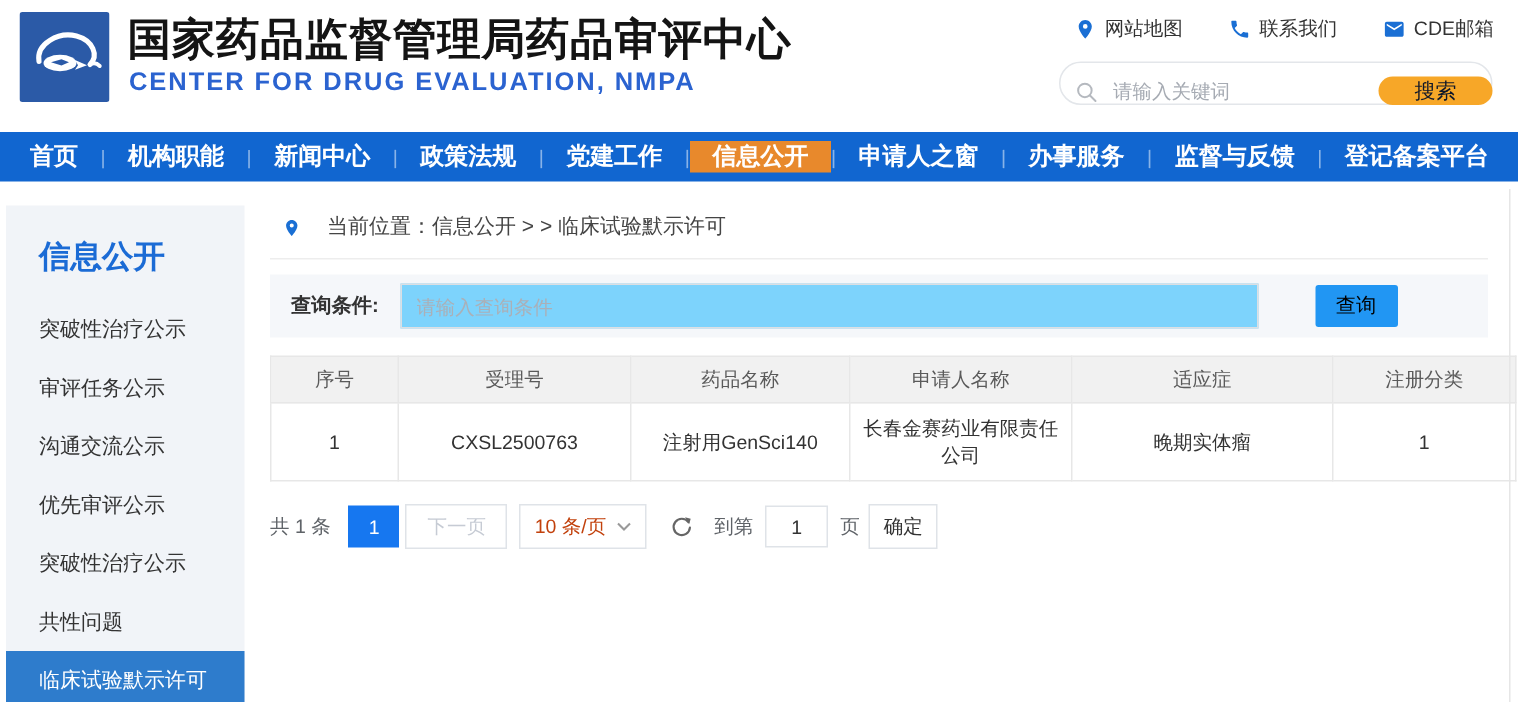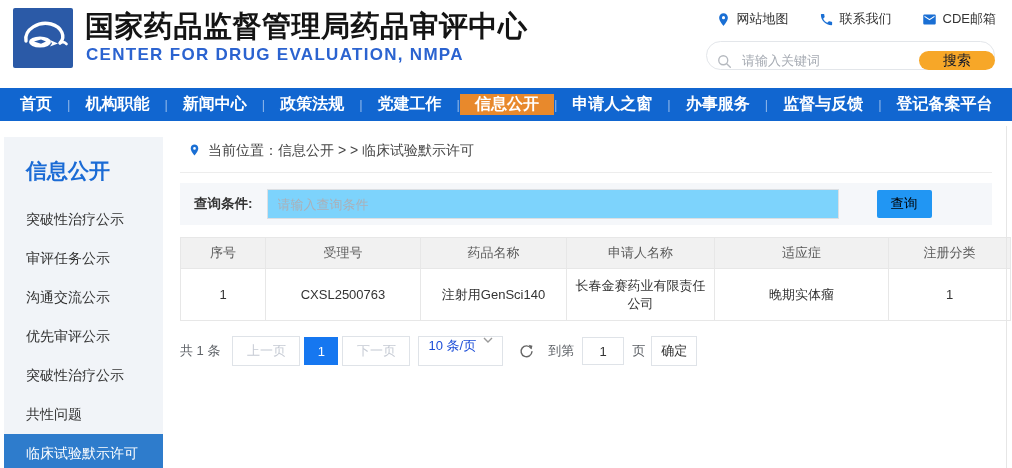--- a/index.html
+++ b/index.html
@@ -36,21 +36,21 @@
         cursor:pointer;white-space:nowrap;}
   .nav-item.active{background:var(--nav-orange);}
   .nav-sep{display:flex;align-items:center;color:rgba(255,255,255,.5);font-size:13px;}
   
   .sidebar{position:absolute;left:4px;top:137px;width:159px;height:331px;background:var(--sidebar-bg);}
   .sidebar-title{margin:20px 0 15px 22px;font-size:21px;font-weight:bold;color:var(--sidebar-title-blue);}
   .sidebar-item{height:39px;line-height:39px;padding-left:22px;font-size:14px;color:#333;cursor:pointer;}
   .sidebar-item.active{background:var(--sidebar-active);color:#fff;}
   
   .content{position:absolute;left:180px;top:140px;width:812px;}
-  .breadcrumb{display:flex;align-items:flex-start;gap:7px;padding:2px 0 12px 8px;
+  .breadcrumb{display:flex;align-items:flex-end;gap:17px;padding:2px 0 12px 8px;
         border-bottom:1px solid #ededed;font-size:14px;color:#454545;}
   .breadcrumb svg{flex:none;fill:var(--link-blue);}
   .query-bar{margin-top:10px;height:42px;background:#f5f7fa;display:flex;align-items:center;
         padding-left:14px;box-sizing:border-box;}
   .query-label{font-size:13.5px;font-weight:bold;color:#333;flex:none;}
   .query-input{margin-left:14px;width:572px;height:30px;border:1px solid #dcdfe3;background:#7dd3fc;
         font-size:13px;padding:0 10px;outline:none;color:#333;box-sizing:border-box;font-family:inherit;}
   .query-input::placeholder{color:#aab0b8;}
   .query-btn{margin-left:38px;width:55px;height:28px;background:var(--query-blue);color:#000000;
         font-size:13.5px;display:flex;align-items:center;justify-content:center;border-radius:2px;cursor:pointer;}
@@ -66,22 +66,22 @@
   .data-table th:nth-child(5),.data-table td:nth-child(5){width:171px;}
   .data-table th:nth-child(6),.data-table td:nth-child(6){width:119px;}
   
   .pager{margin-top:15px;display:flex;align-items:center;font-size:13px;color:#5f6368;}
   .pager-total{margin-right:12px;white-space:nowrap;}
   .pg-btn{height:28px;min-width:54px;padding:0 6px;border:1px solid #dfe3e8;background:#fff;
         display:flex;align-items:center;justify-content:center;margin-right:4px;cursor:pointer;}
   .pg-btn.disabled{color:#c6cbd4;cursor:default;}
   .pg-current{height:28px;width:34px;background:var(--page-blue);color:#fff;display:flex;
         align-items:center;justify-content:center;margin-right:4px;cursor:pointer;}
-  .pg-select{height:28px;border:1px solid #dfe3e8;background:#fff;display:flex;
-        padding:0 9px;gap:7px;margin-left:4px;color:#1d4ed8;cursor:pointer;white-space:nowrap;}
+  .pg-select{height:28px;border:1px solid #dfe3e8;background:#fff;display:flex;align-items:center;
+        padding:0 9px;gap:7px;margin-left:4px;color:#c2410c;cursor:pointer;white-space:nowrap;}
   .pg-refresh{margin-left:15px;width:17px;height:17px;cursor:pointer;}
   .pg-goto-label{margin-left:13px;white-space:nowrap;}
   .pg-goto-input{margin-left:8px;width:42px;height:28px;border:1px solid #dfe3e8;text-align:center;
         font-size:13px;color:#333;outline:none;box-sizing:border-box;font-family:inherit;background:#fff;}
   .pg-unit{margin-left:8px;}
   .pg-confirm{margin-left:6px;height:28px;padding:0 9px;border:1px solid #dfe3e8;background:#fff;
         display:flex;align-items:center;cursor:pointer;color:#333;}
   .scroll-line{position:absolute;right:5px;top:126px;bottom:0;width:1px;background:#e6e6e6;}
 </style>
 </head>
@@ -201,21 +201,20 @@
             <td>注射用GenSci140</td>
             <td>长春金赛药业有限责任公司</td>
             <td>晚期实体瘤</td>
             <td>1</td>
           </tr>
         </tbody>
     </table>
 
     <div class="pager">
       <span class="pager-total">共 1 条</span>
-      <div class="pg-btn disabled">上一页</div>
       <div class="pg-current">1</div>
       <div class="pg-btn disabled">下一页</div>
       <div class="pg-select">
         <span>10 条/页</span>
         <svg width="10" height="6" viewBox="0 0 10 6">
             <path d="M1 1 L5 5 L9 1" stroke="#999" fill="none" stroke-width="1.4"></path>
           </svg>
       </div>
       <svg class="pg-refresh" viewBox="0 0 20 20">
         <path d="M15.2 6 A6.4 6.4 0 1 0 16.4 10.3" fill="none" stroke="#666" stroke-width="1.7" stroke-linecap="round"></path>

